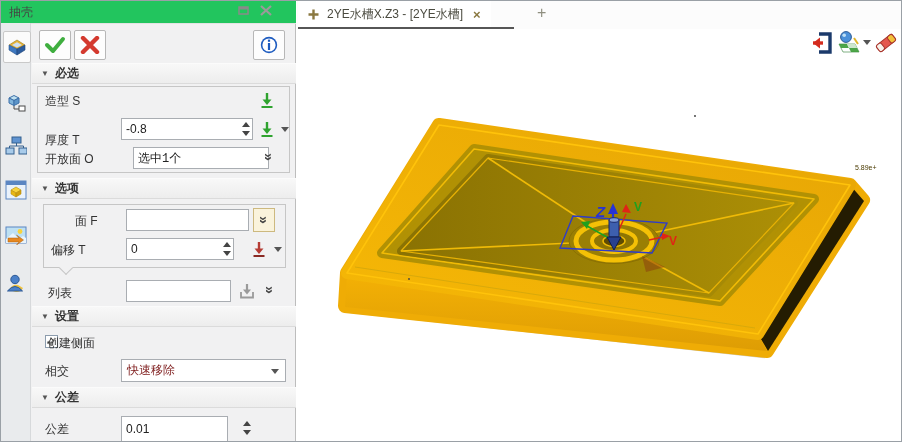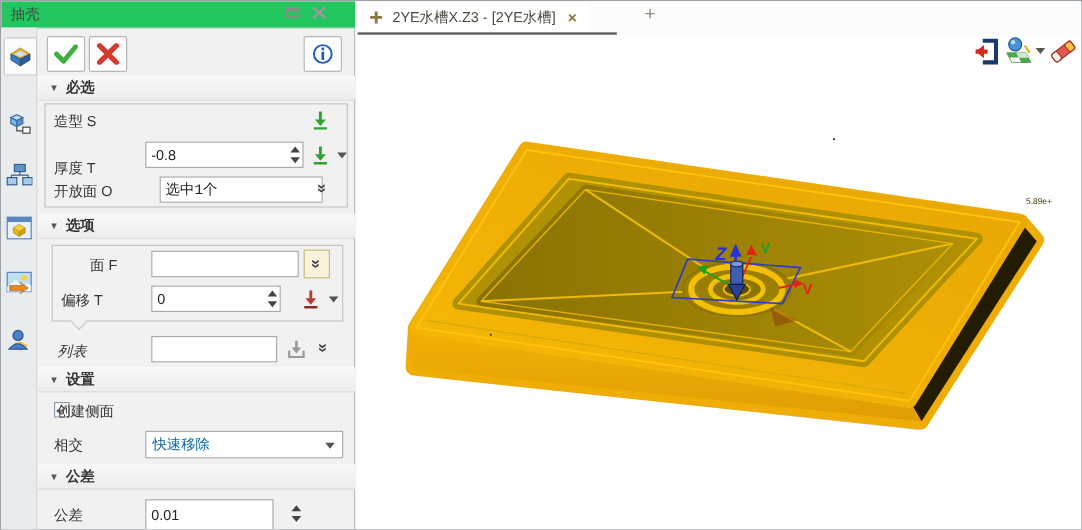--- a/index.html
+++ b/index.html
@@ -28,21 +28,21 @@
   .spin{position:absolute;width:13px;height:20px;}
   .spin .u,.spin .d{position:absolute;left:3px;width:0;height:0;border-left:4px solid transparent;border-right:4px solid transparent;}
   .spin .u{top:3px;border-bottom:5px solid #444;}
   .spin .d{bottom:3px;border-top:5px solid #444;}
   .dblchev{position:absolute;width:18px;height:18px;color:#444;font-weight:bold;font-size:14px;line-height:18px;text-align:center;
            transform:rotate(90deg);}
   .caret{position:absolute;width:0;height:0;border-left:4px solid transparent;border-right:4px solid transparent;border-top:5px solid #555;}
   .chevbtn{position:absolute;width:22px;height:24px;background:#FAF3DC;border:1px solid #CDB97F;box-sizing:border-box;
            display:flex;align-items:center;justify-content:center;}
   .ckbox{position:absolute;width:13px;height:13px;background:#fff;border:1px solid #8C9CAD;box-sizing:border-box;}
-  .selbox{position:absolute;height:23px;background:#fff;border:1px solid #A9ADB2;box-sizing:border-box;font-size:12px;color:#0369a1;
+  .selbox{position:absolute;height:23px;background:#fff;border:1px solid #A9ADB2;box-sizing:border-box;font-size:12px;color:#7f1d1d;
           display:flex;align-items:center;padding-left:5px;}
   .notch{position:absolute;width:9px;height:9px;background:#F1F1F2;border-right:1px solid #C6C6C6;border-bottom:1px solid #C6C6C6;
          transform:rotate(45deg);}
   
   .tabstrip{left:296px;top:0;width:606px;height:28px;background:#FCFCFC;}
   .tab{position:absolute;left:1px;top:0;height:26px;display:flex;align-items:center;background:#fff;padding:0 10px 0 10px;}
   .tab .title{font-size:12px;color:#4B4B40;margin:0 10px 0 8px;white-space:nowrap;}
   .tab .x{color:#8A7840;font-size:13px;font-weight:bold;cursor:default;}
   .tabline{position:absolute;left:297px;top:26px;width:216px;height:2px;background:#565656;}
   .newtab{position:absolute;left:536px;top:3px;font-size:16px;color:#8F8F80;}
@@ -198,21 +198,21 @@
       </span>
     <span class="abs" style="left:249px;top:239px;">
       <svg width="18" height="18">
           <path d="M9 2 v7" stroke="#B53C34" stroke-width="2.4"></path>
           <polygon points="4.5,8.5 13.5,8.5 9,14" fill="#B53C34"></polygon>
           <path d="M3.5 16 h11" stroke="#8A2A24" stroke-width="2"></path>
         </svg>
     </span>
     <span class="caret" style="left:273px;top:246px;"></span>
 
-    <span class="lbl" style="left:47px;top:284px;font-style:italic;">列表</span>
+    <span class="lbl" style="left:47px;top:284px;">列表</span>
     <input class="inp" style="left: 125px; top: 279px; width: 105px;" value="">
     <span class="abs" style="left:237px;top:281px;">
       <svg width="18" height="18">
           <path d="M9 2 v6" stroke="#9a9a9a" stroke-width="2.2"></path>
           <polygon points="5,7.5 13,7.5 9,12.5" fill="#9a9a9a"></polygon>
           <path d="M3 10 v5.5 h12 v-5.5" fill="none" stroke="#9a9a9a" stroke-width="1.8"></path>
         </svg>
     </span>
     <span class="dblchev" style="left:260px;top:280px;">»</span>
 

